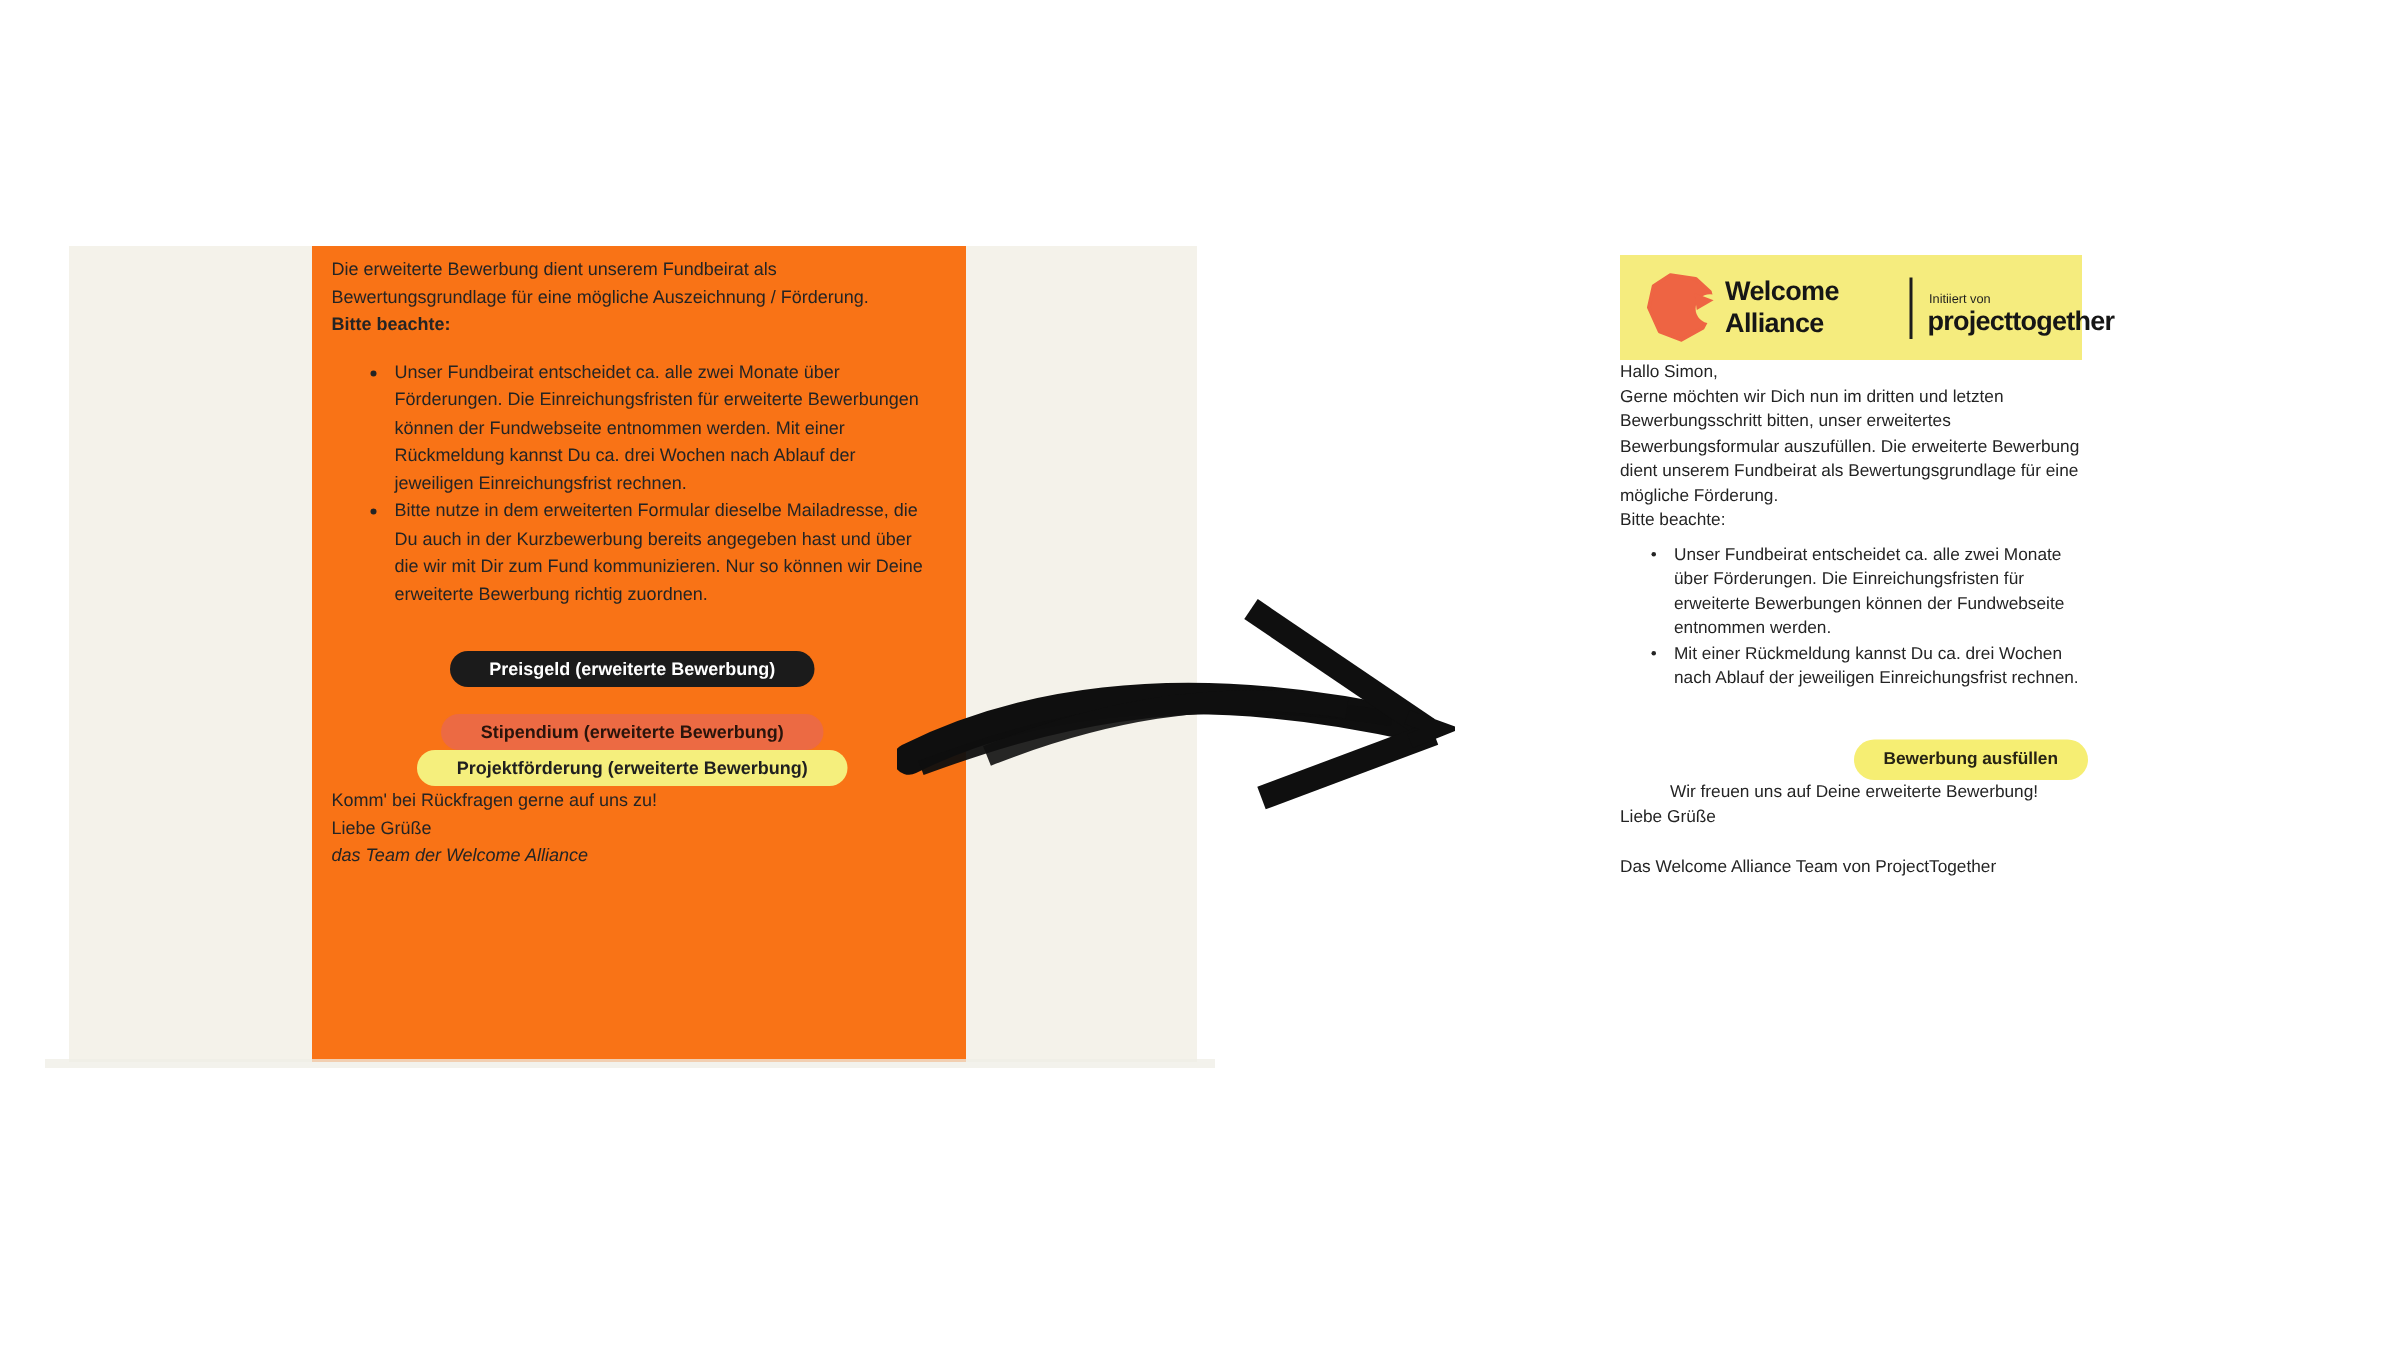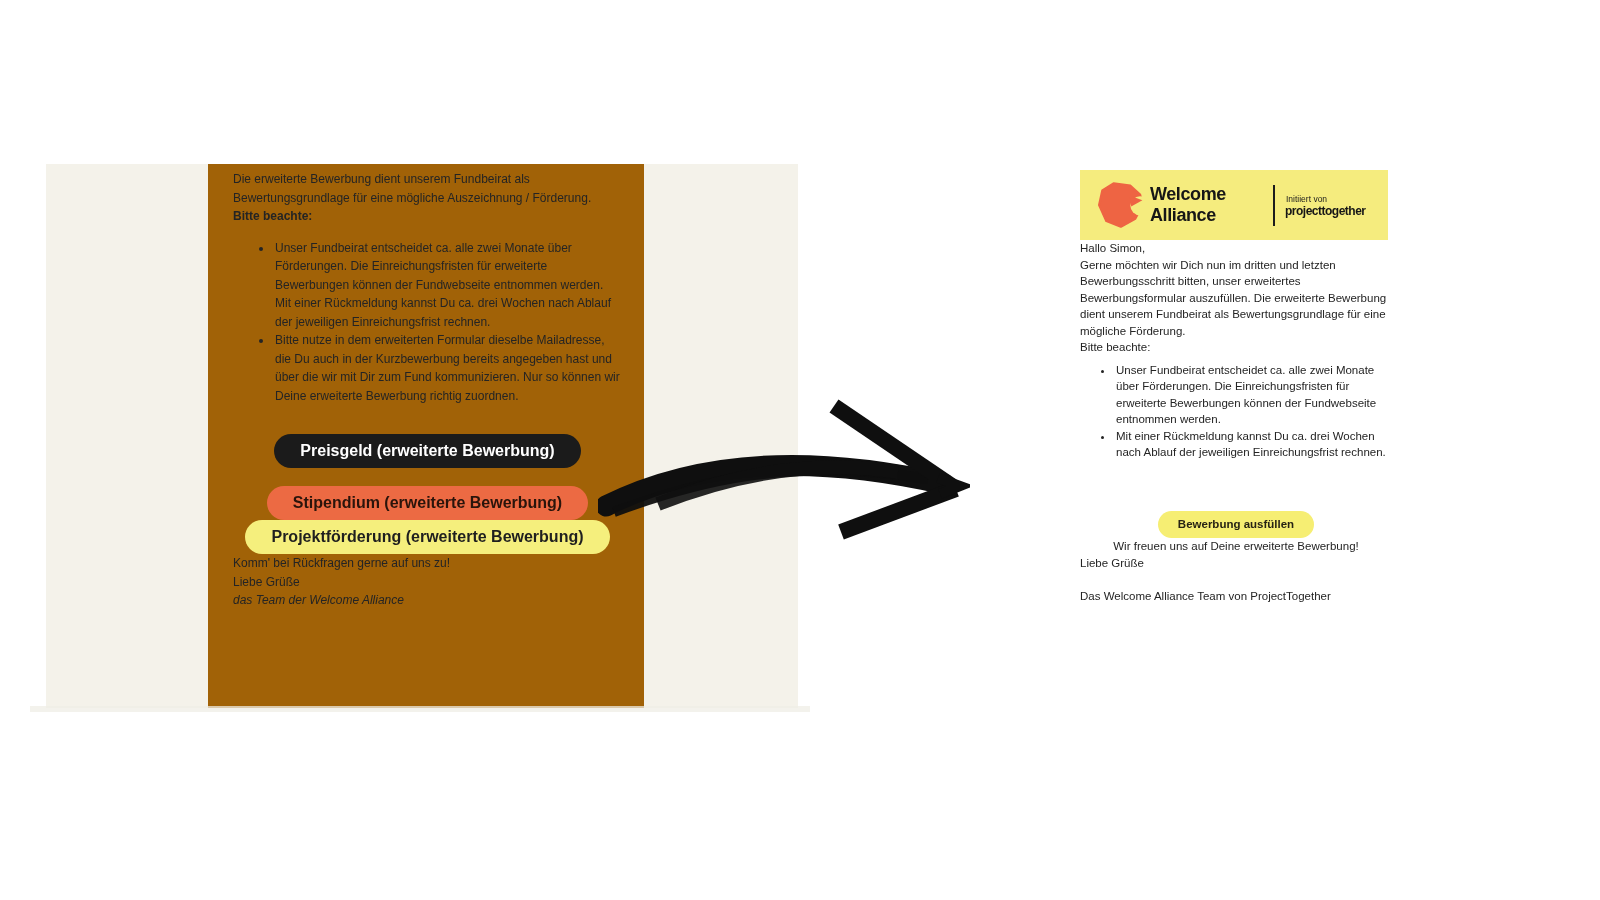--- a/index.html
+++ b/index.html
@@ -4,66 +4,66 @@
 <style>
   * { margin:0; padding:0; box-sizing:border-box; }
   html,body { background:#ffffff; }
   body { font-family:"Liberation Sans", sans-serif; color:#1f1f1f; }
   .canvas { position:relative; width:1600px; height:900px; background:#ffffff; overflow:hidden; }
 
   
   .old-panel { position:absolute; left:46px; top:164px; width:752px; height:544px;
                background:#f4f2ea; }
   .old-white-col { position:absolute; left:162px; top:0; width:436px; height:544px;
-                   background:#a16207;padding-left:12px; }
+                   background:#f97316; }
   .old-content { position:relative; padding:6px 22px 0 13px; font-size:12px; line-height:18.5px; color:#242424; }
   .old-content p { margin:0; }
   .note-heading-left { margin-top:18px; font-weight:bold; font-size:12px; }
   .old-list { margin:13px 0 0 30px; }
   .old-list li { margin:0 0 0 10px; padding-left:2px; }
   .panel-bottom-edge { position:absolute; left:30px; top:706px; width:780px; height:6px;
                        background:#efede6; opacity:.75; }
 
   .btn-stack { margin-top:29px; display:flex; flex-direction:column; align-items:center; }
   .pill-btn { display:flex; align-items:center; justify-content:center;
-              height:34px; padding:0 26px; border:none; border-radius:17px;
-              font-family:"Liberation Sans", sans-serif; font-size:16px; font-weight:bold;
+              height:24px; padding:0 26px; border:none; border-radius:17px;
+              font-family:"Liberation Sans", sans-serif; font-size:12px; font-weight:bold;
               cursor:pointer; white-space:nowrap; }
   .pill-btn.black  { background:#1b1b1b; color:#ffffff; margin-bottom:18px; }
   .pill-btn.orange { background:#ec6a43; color:#2a140b; margin-bottom:0; }
   .pill-btn.yellow { background:#f5ef7d; color:#1f1f1f; }
 
   .outro-left { margin-top:55px; }
   .closing-left { margin-top:27px; }
   .signature-left { font-style:italic; }
 
   
   .arrow-wrap { position:absolute; left:598px; top:394px; width:372px; height:148px; z-index:5; }
 
   
   .new-email { position:absolute; left:1080px; top:170px; width:312px; }
   .banner { position:relative; width:308px; height:70px; background:#f5ec7e; }
   .logo { position:absolute; left:16px; top:11px; width:48px; height:48px; }
   .brand { position:absolute; left:70px; top:14px; font-size:18px; line-height:21px;
            font-weight:800; letter-spacing:-0.4px; color:#161616; }
   .banner-divider { position:absolute; left:193px; top:15px; width:2px; height:41px; background:#1c1c1c; }
   .initiated { position:absolute; left:206px; top:24px; font-size:8.5px; color:#1c1c1c; }
-  .partner { position:absolute; left:205px; top:34px; font-size:12px; font-weight:800;
+  .partner { position:absolute; left:205px; top:34px; font-size:18px; font-weight:800;
              letter-spacing:-0.5px; color:#161616; }
 
   .new-body { font-size:11.5px; line-height:16.5px; color:#242424; }
   .new-body p { margin:0; }
   .greeting { margin-top:37px; }
   .para1 { margin-top:8px; }
   .para2 { margin-top:8px; }
   .note-heading-right { margin-top:12px; }
   .new-list { margin:6px 0 0 26px; }
   .new-list li { margin-left:8px; padding-left:2px; }
 
-  .cta-row { margin-top:50px; display:flex; justify-content:center; }
+  .cta-row { margin-top:32px; display:flex; justify-content:flex-end; }
   .cta-btn { height:27px; padding:0 20px; border:none; border-radius:14px;
              background:#f6ee73; color:#272314; font-family:"Liberation Sans", sans-serif;
              font-size:11.5px; font-weight:bold; cursor:pointer; white-space:nowrap; }
   .outro-right { margin-top:26px;text-align:center; }
   .closing-right { margin-top:25px; line-height:19px; }
 </style>
 </head>
 <body>
 
 <div class="canvas">

